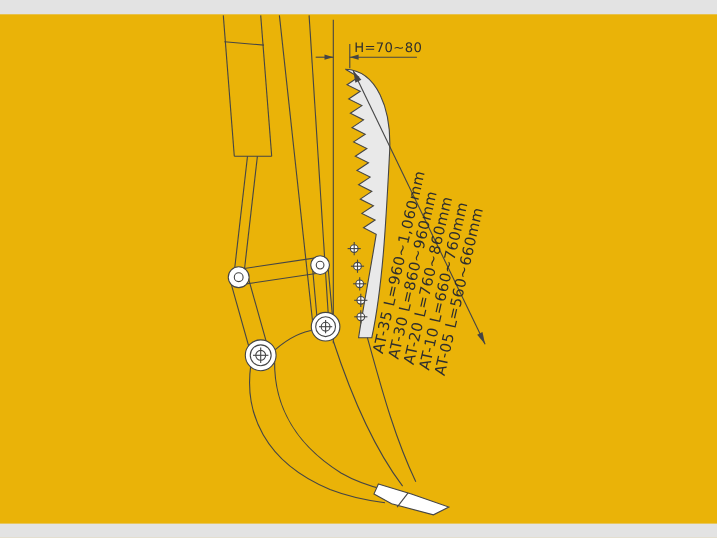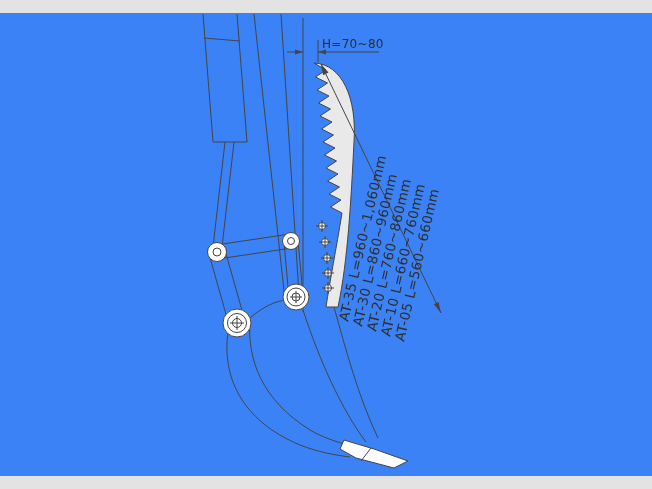--- a/index.html
+++ b/index.html
@@ -1,20 +1,20 @@
 <!DOCTYPE html>
 <html><head>
 <meta charset="utf-8">
 <style>
   html, body { margin: 0; padding: 0; background: #ffffff; }
   .stage {
     position: relative;
     width: 652px;
     height: 489px;
-    background: #3b82f6;
+    background: #eab308;
     overflow: hidden;
     font-family: "DejaVu Sans", sans-serif;
   }
   .matte {
     position: absolute;
     left: 0;
     width: 652px;
     height: 13px;
     background: #e3e3e3;
   }

